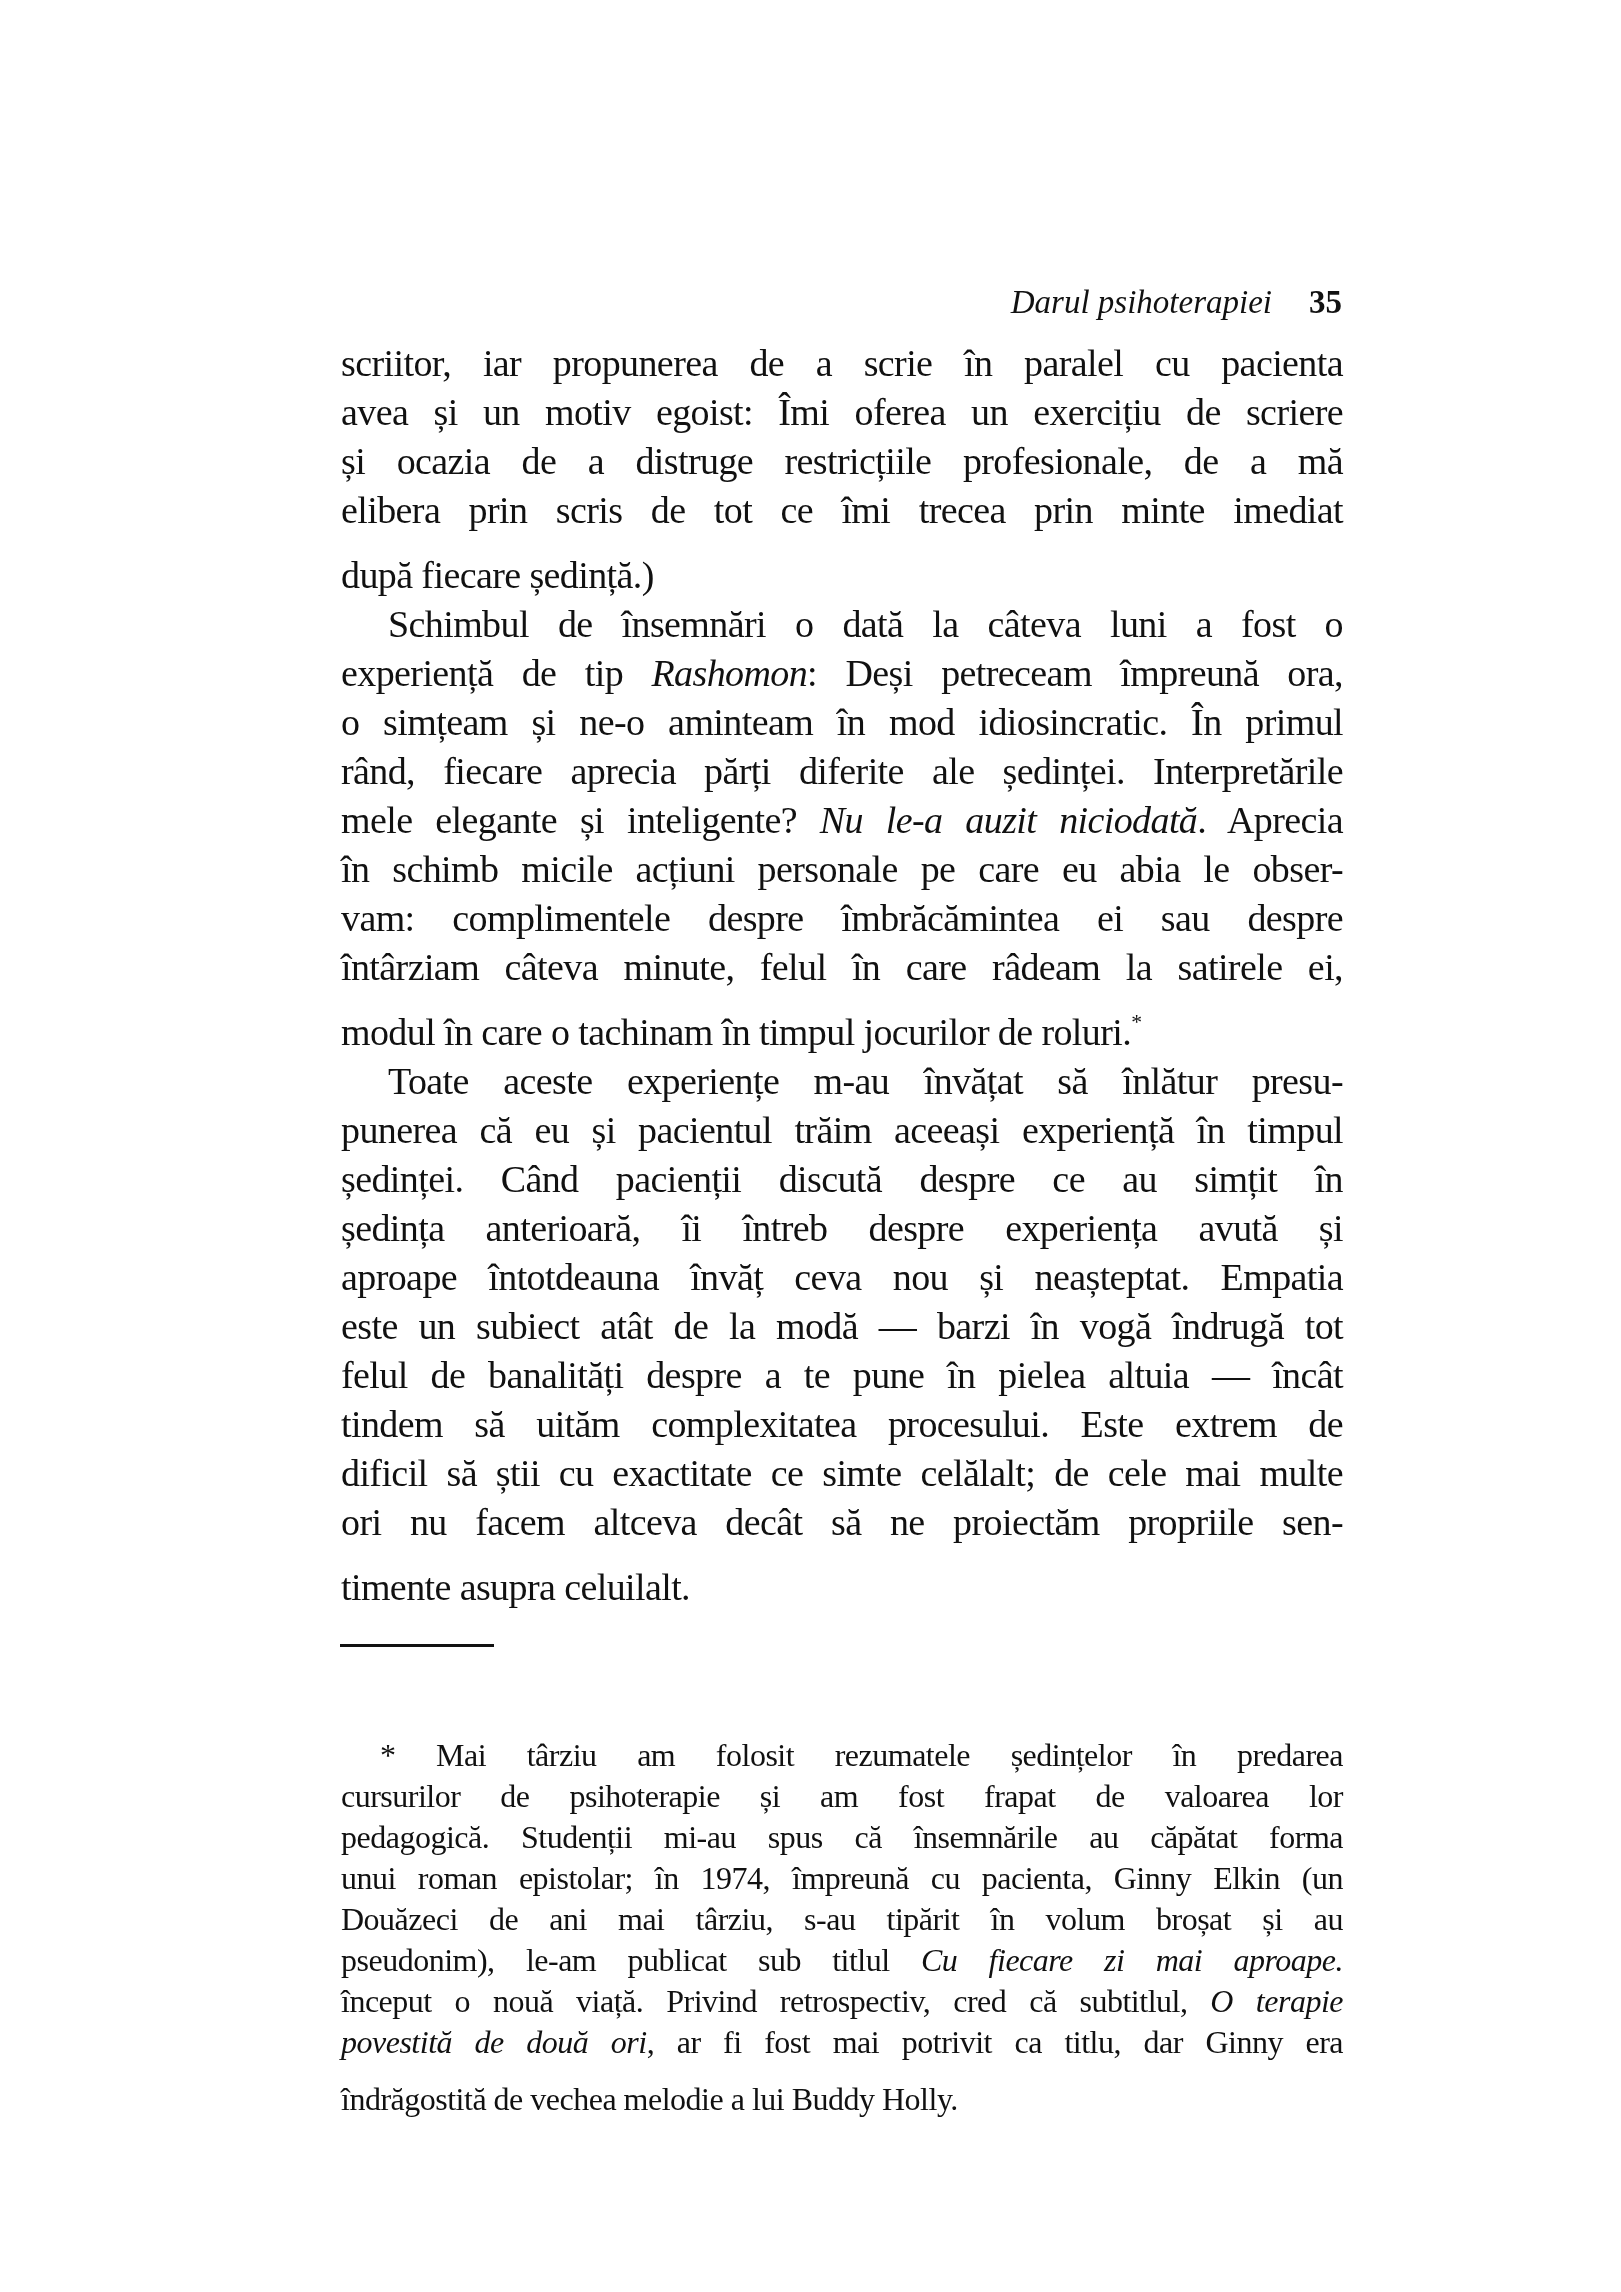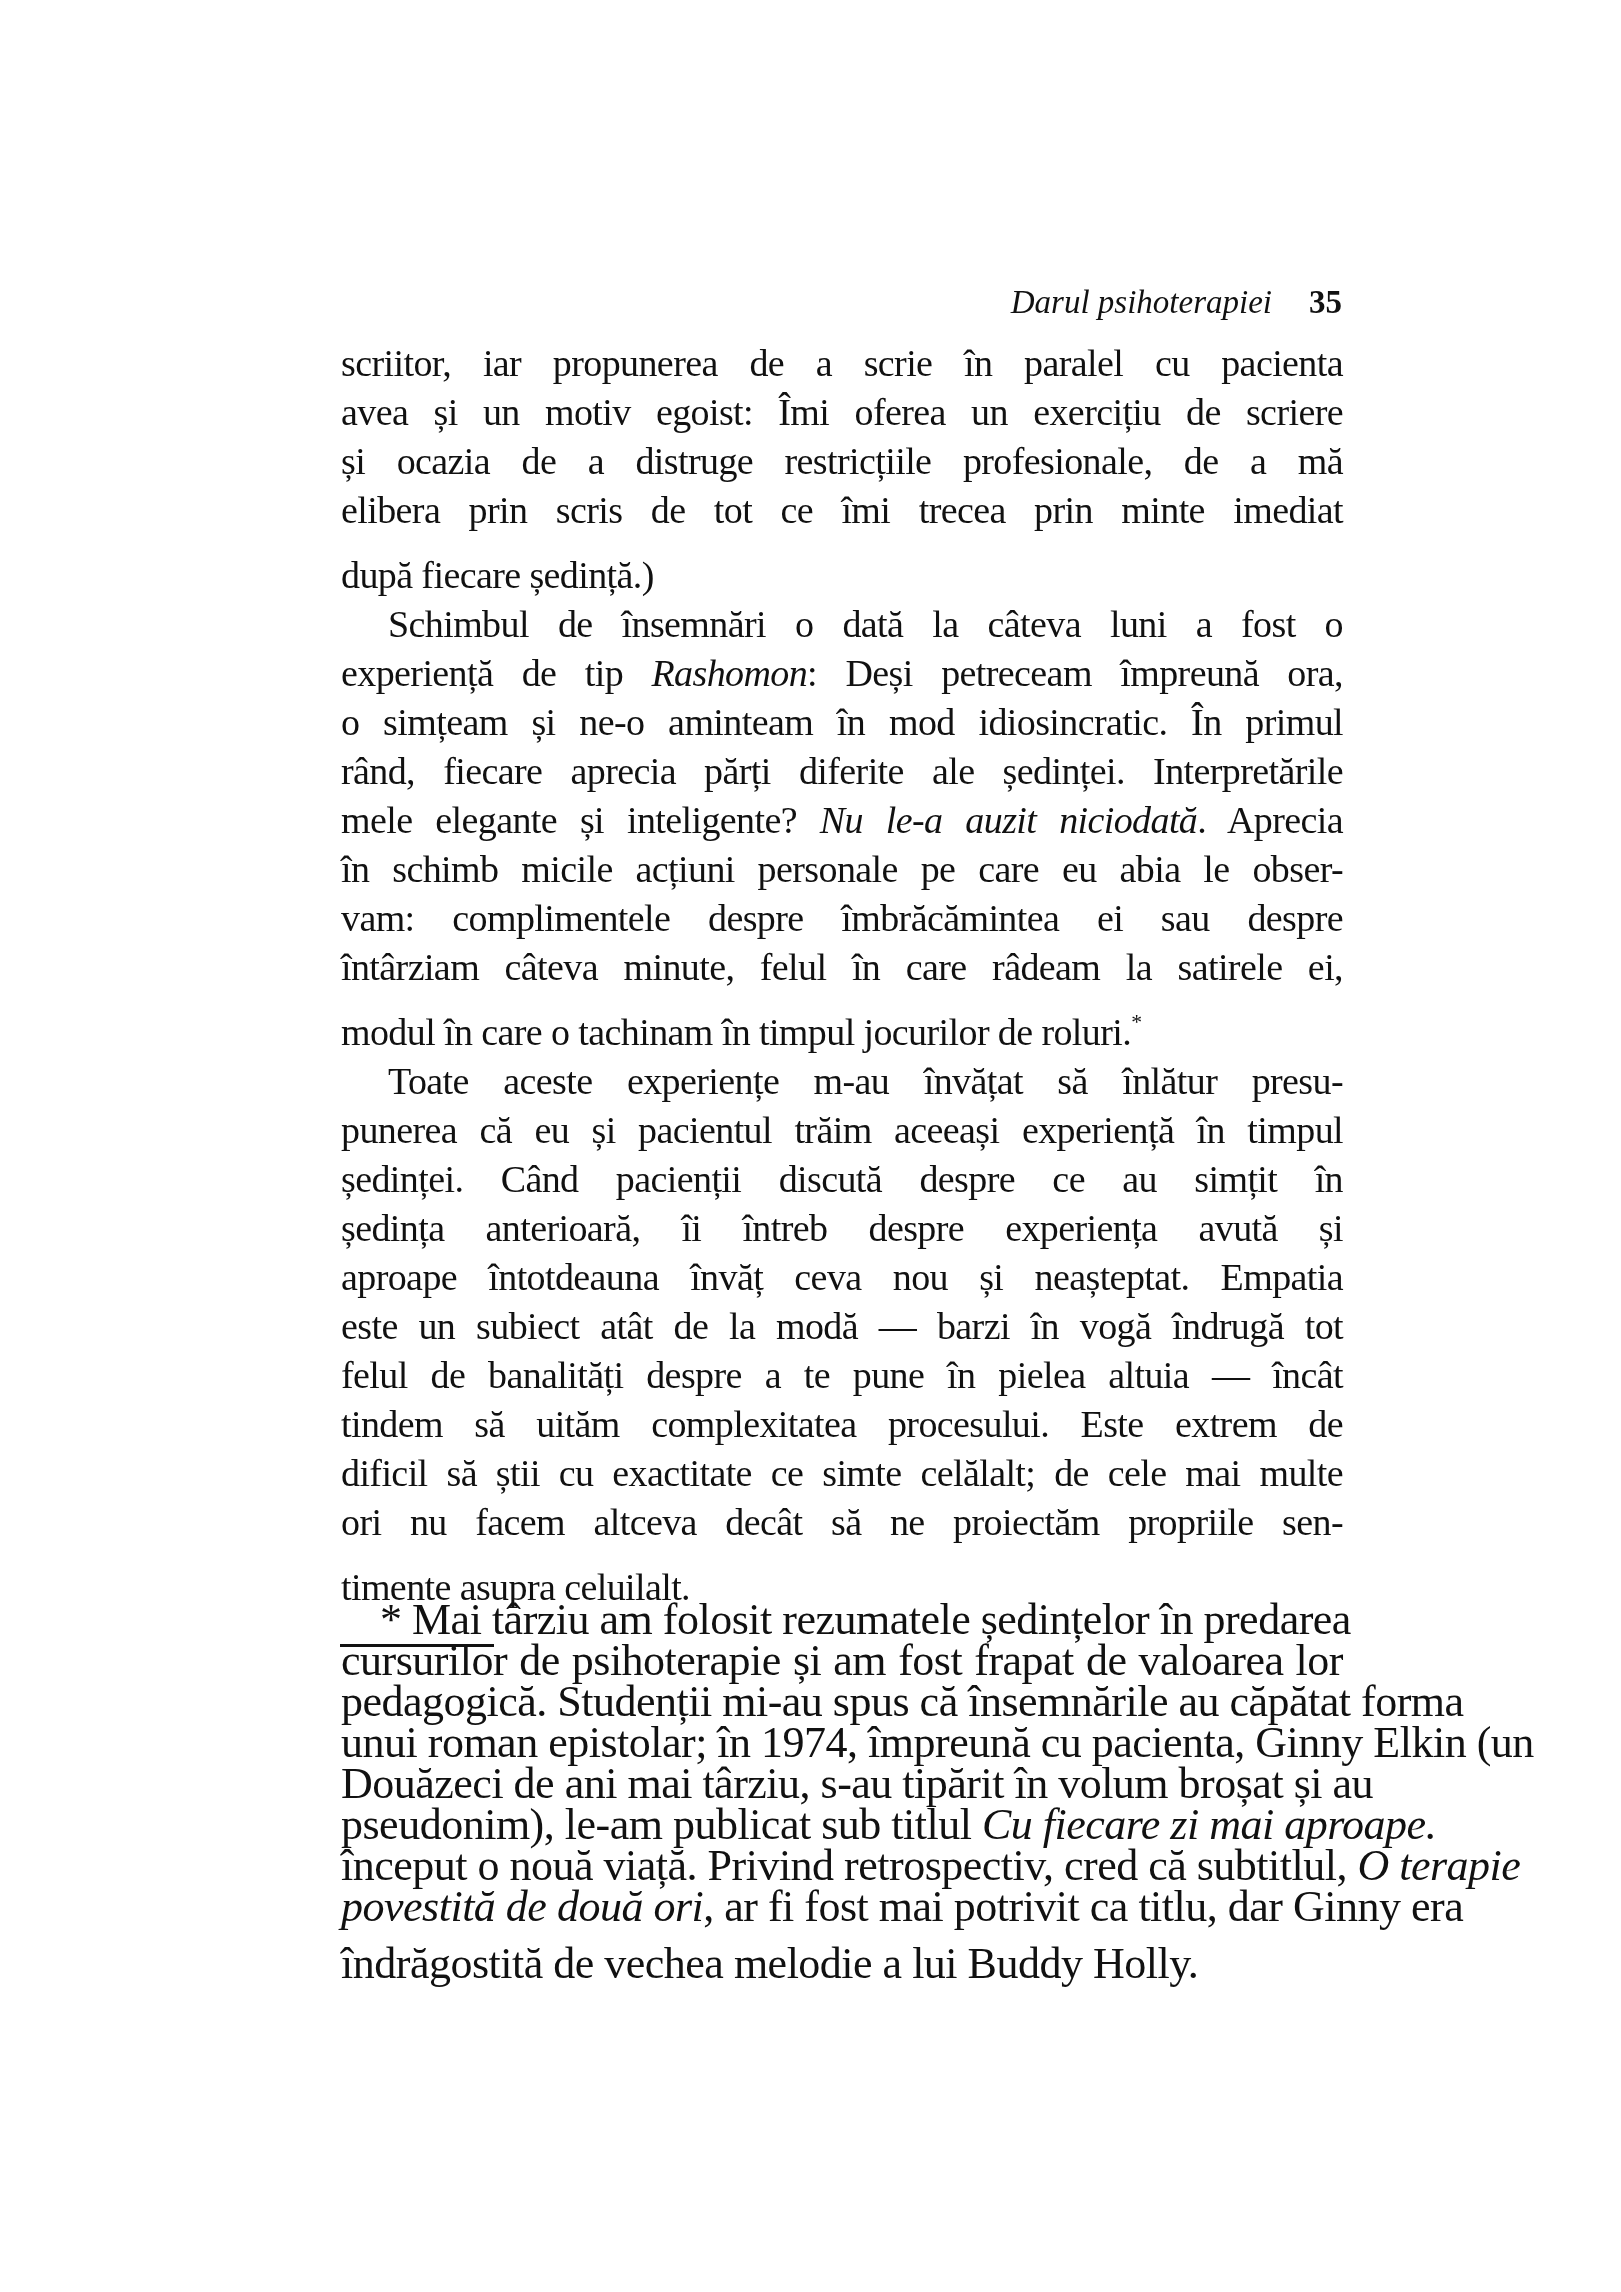--- a/index.html
+++ b/index.html
@@ -67,24 +67,24 @@
   .footnote-rule {
     position: absolute;
     top: 1644px;
     left: 340px;
     width: 154px;
     height: 2.9px;
     background: #111111;
   }
   .footnote {
     position: absolute;
-    top: 1599px;
+    top: 1735px;
     left: 341px;
     width: 1002px;
-    font-size: 44px;
+    font-size: 32px;
     line-height: 41px;
     letter-spacing: -0.5px;
   }
   .footnote .line { height: 41px; }
   .footnote .line.indent { padding-left: 39px; }
 </style>
 </head>
 <body>
 
 <div class="page-header">

